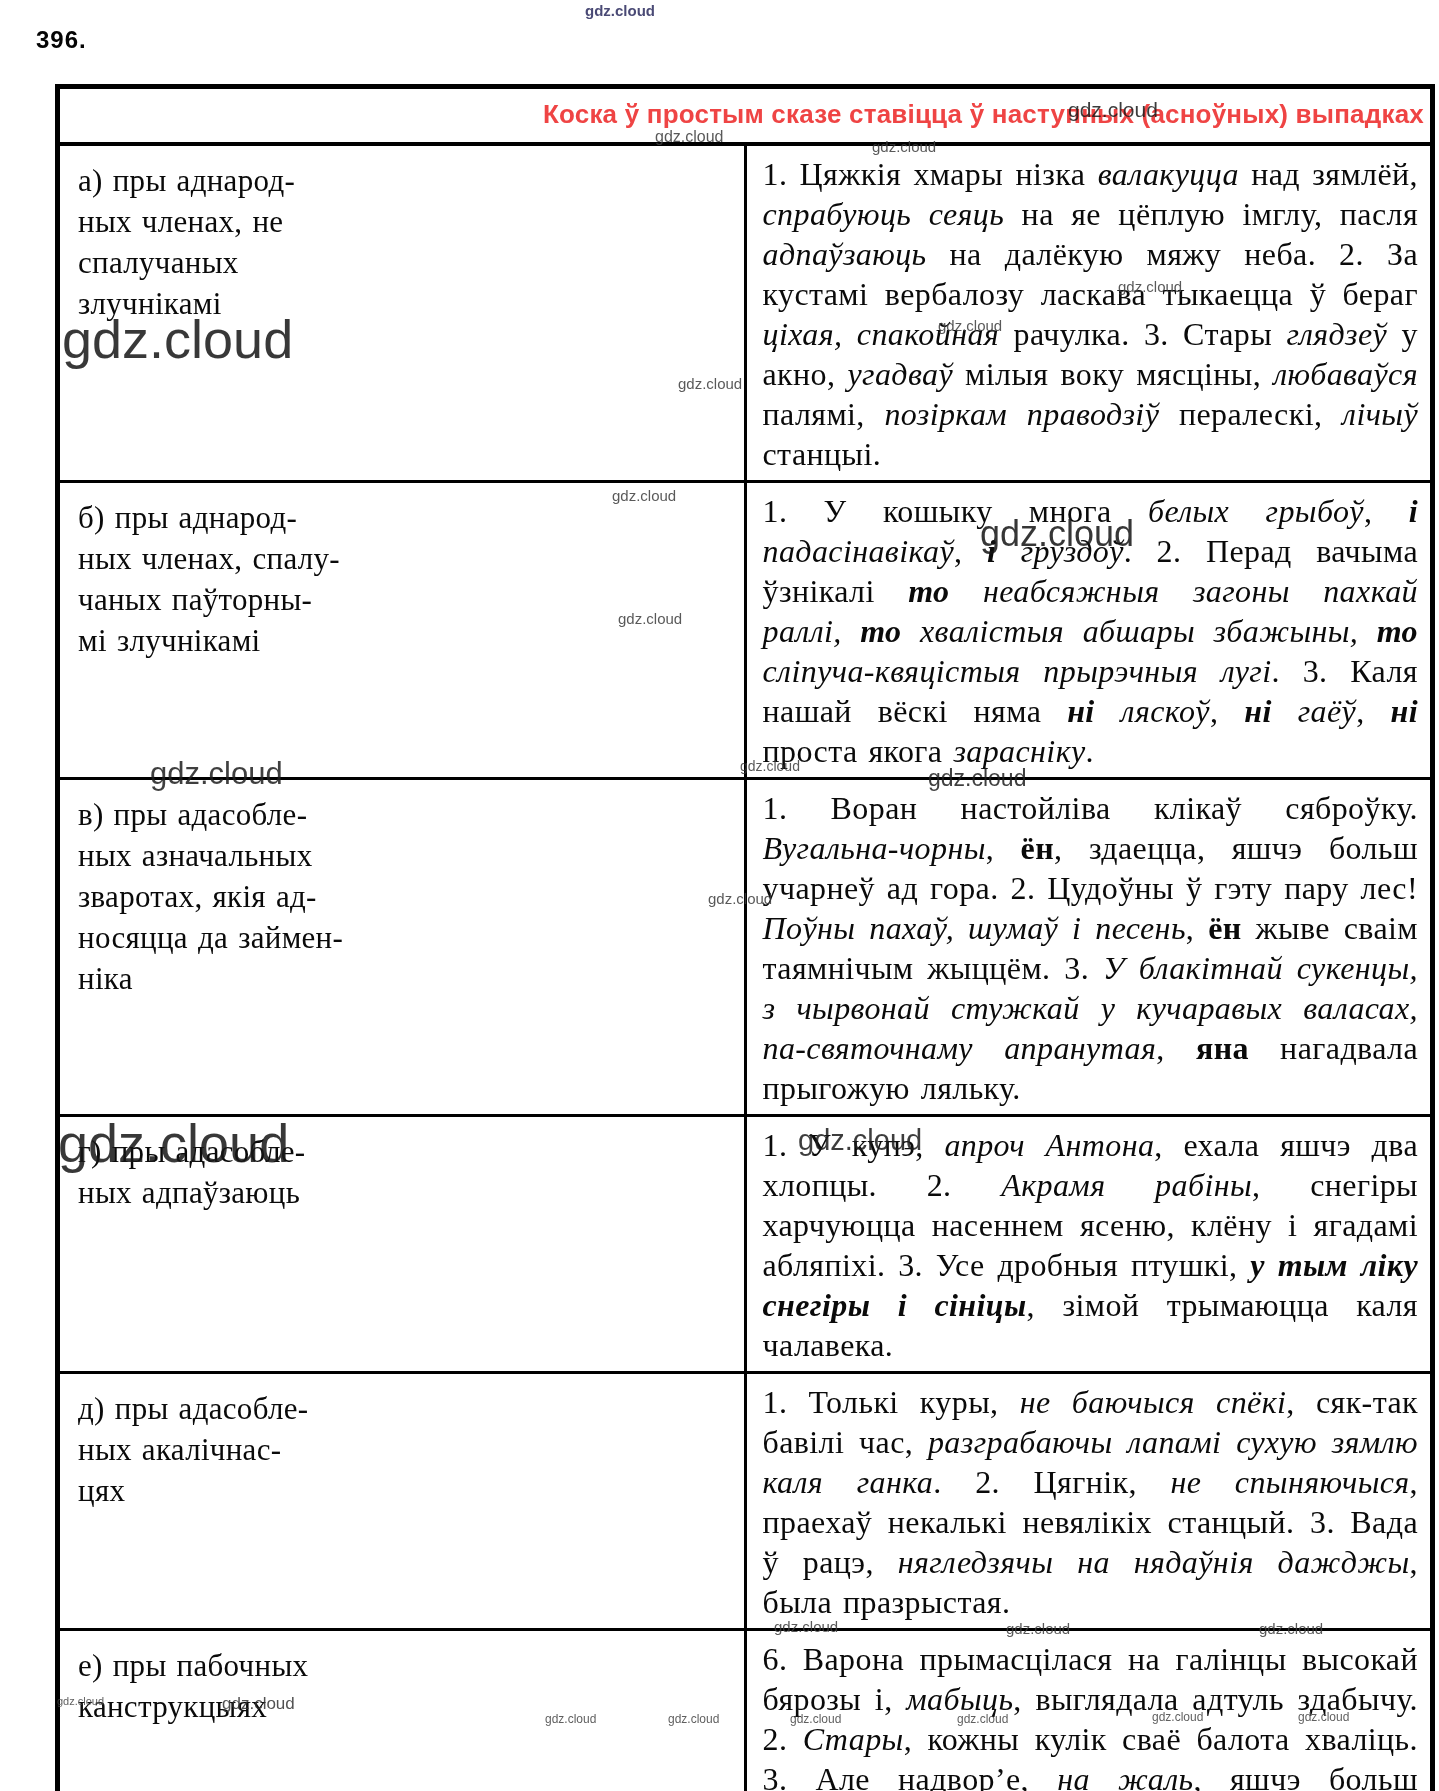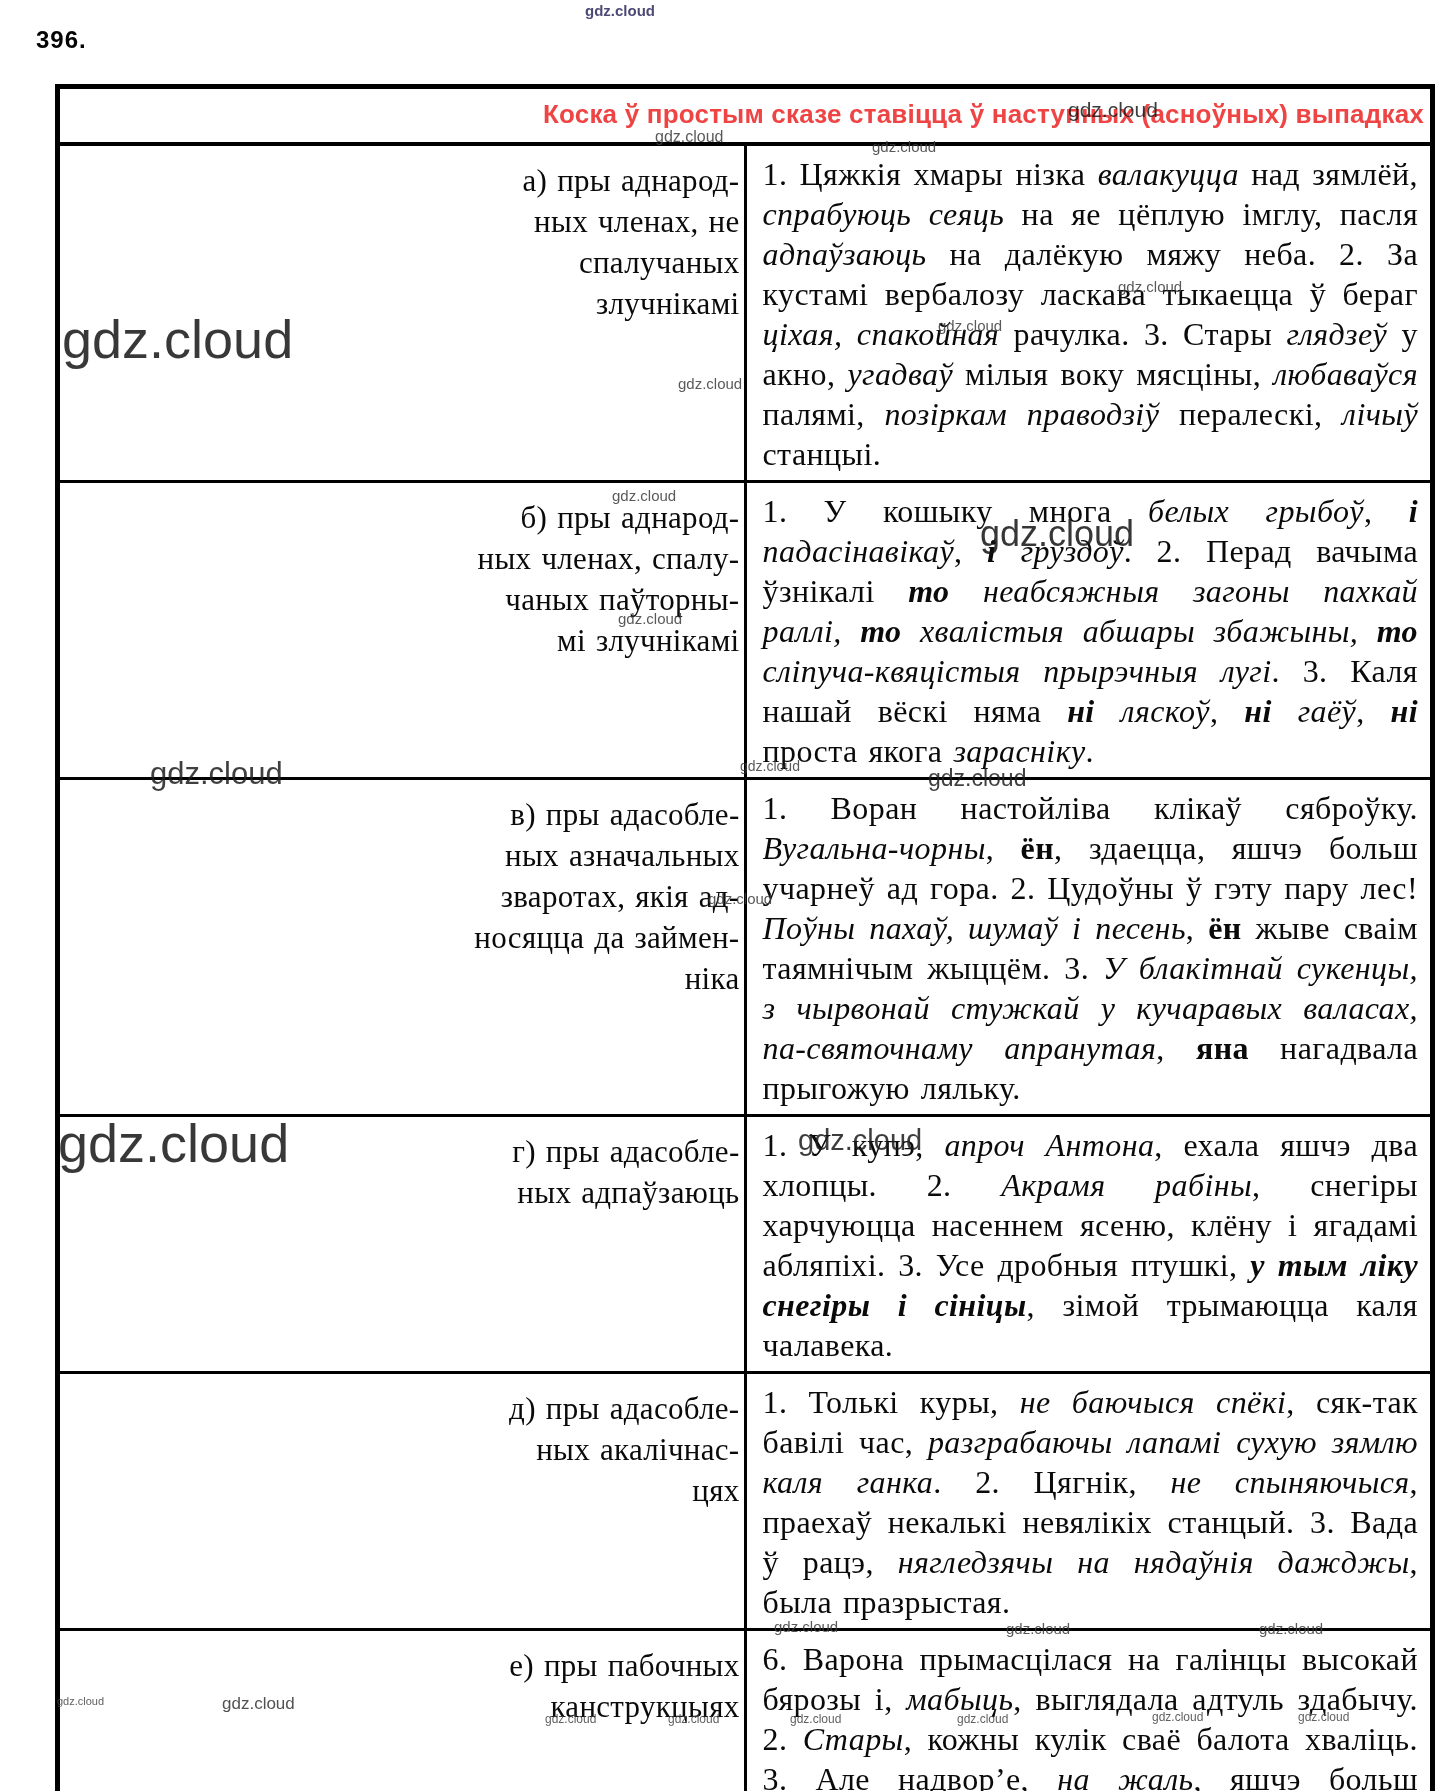--- a/index.html
+++ b/index.html
@@ -22,21 +22,21 @@
     font-family:"Liberation Sans", sans-serif;font-weight:bold;font-size:26px;
     text-align:right;vertical-align:middle;padding:10px 6px 12px 6px;color:#ef4444;
     letter-spacing:0.2px;
   }
   table.rules-table td{
     border:3px solid #000;vertical-align:top;
   }
   td.cell-label{
     width:300px;
     font-size:31px;line-height:41px;letter-spacing:0.3px;word-spacing:2px;
-    padding:14px 4px 4px 18px;white-space:pre-line;text-align:right;
+    padding:14px 4px 4px 18px;white-space:pre-line;
   }
   td.cell-examples{
     font-size:32px;line-height:40px;letter-spacing:0.4px;word-spacing:2.5px;
     padding:8px 12px 6px 16px;
     text-align:justify;text-align-last:left;
     hyphens:manual;-webkit-hyphens:manual;
   }
   tbody tr:nth-child(1){height:284px}
   tbody tr:nth-child(2){height:232px}
   tbody tr:nth-child(3){height:272px}

